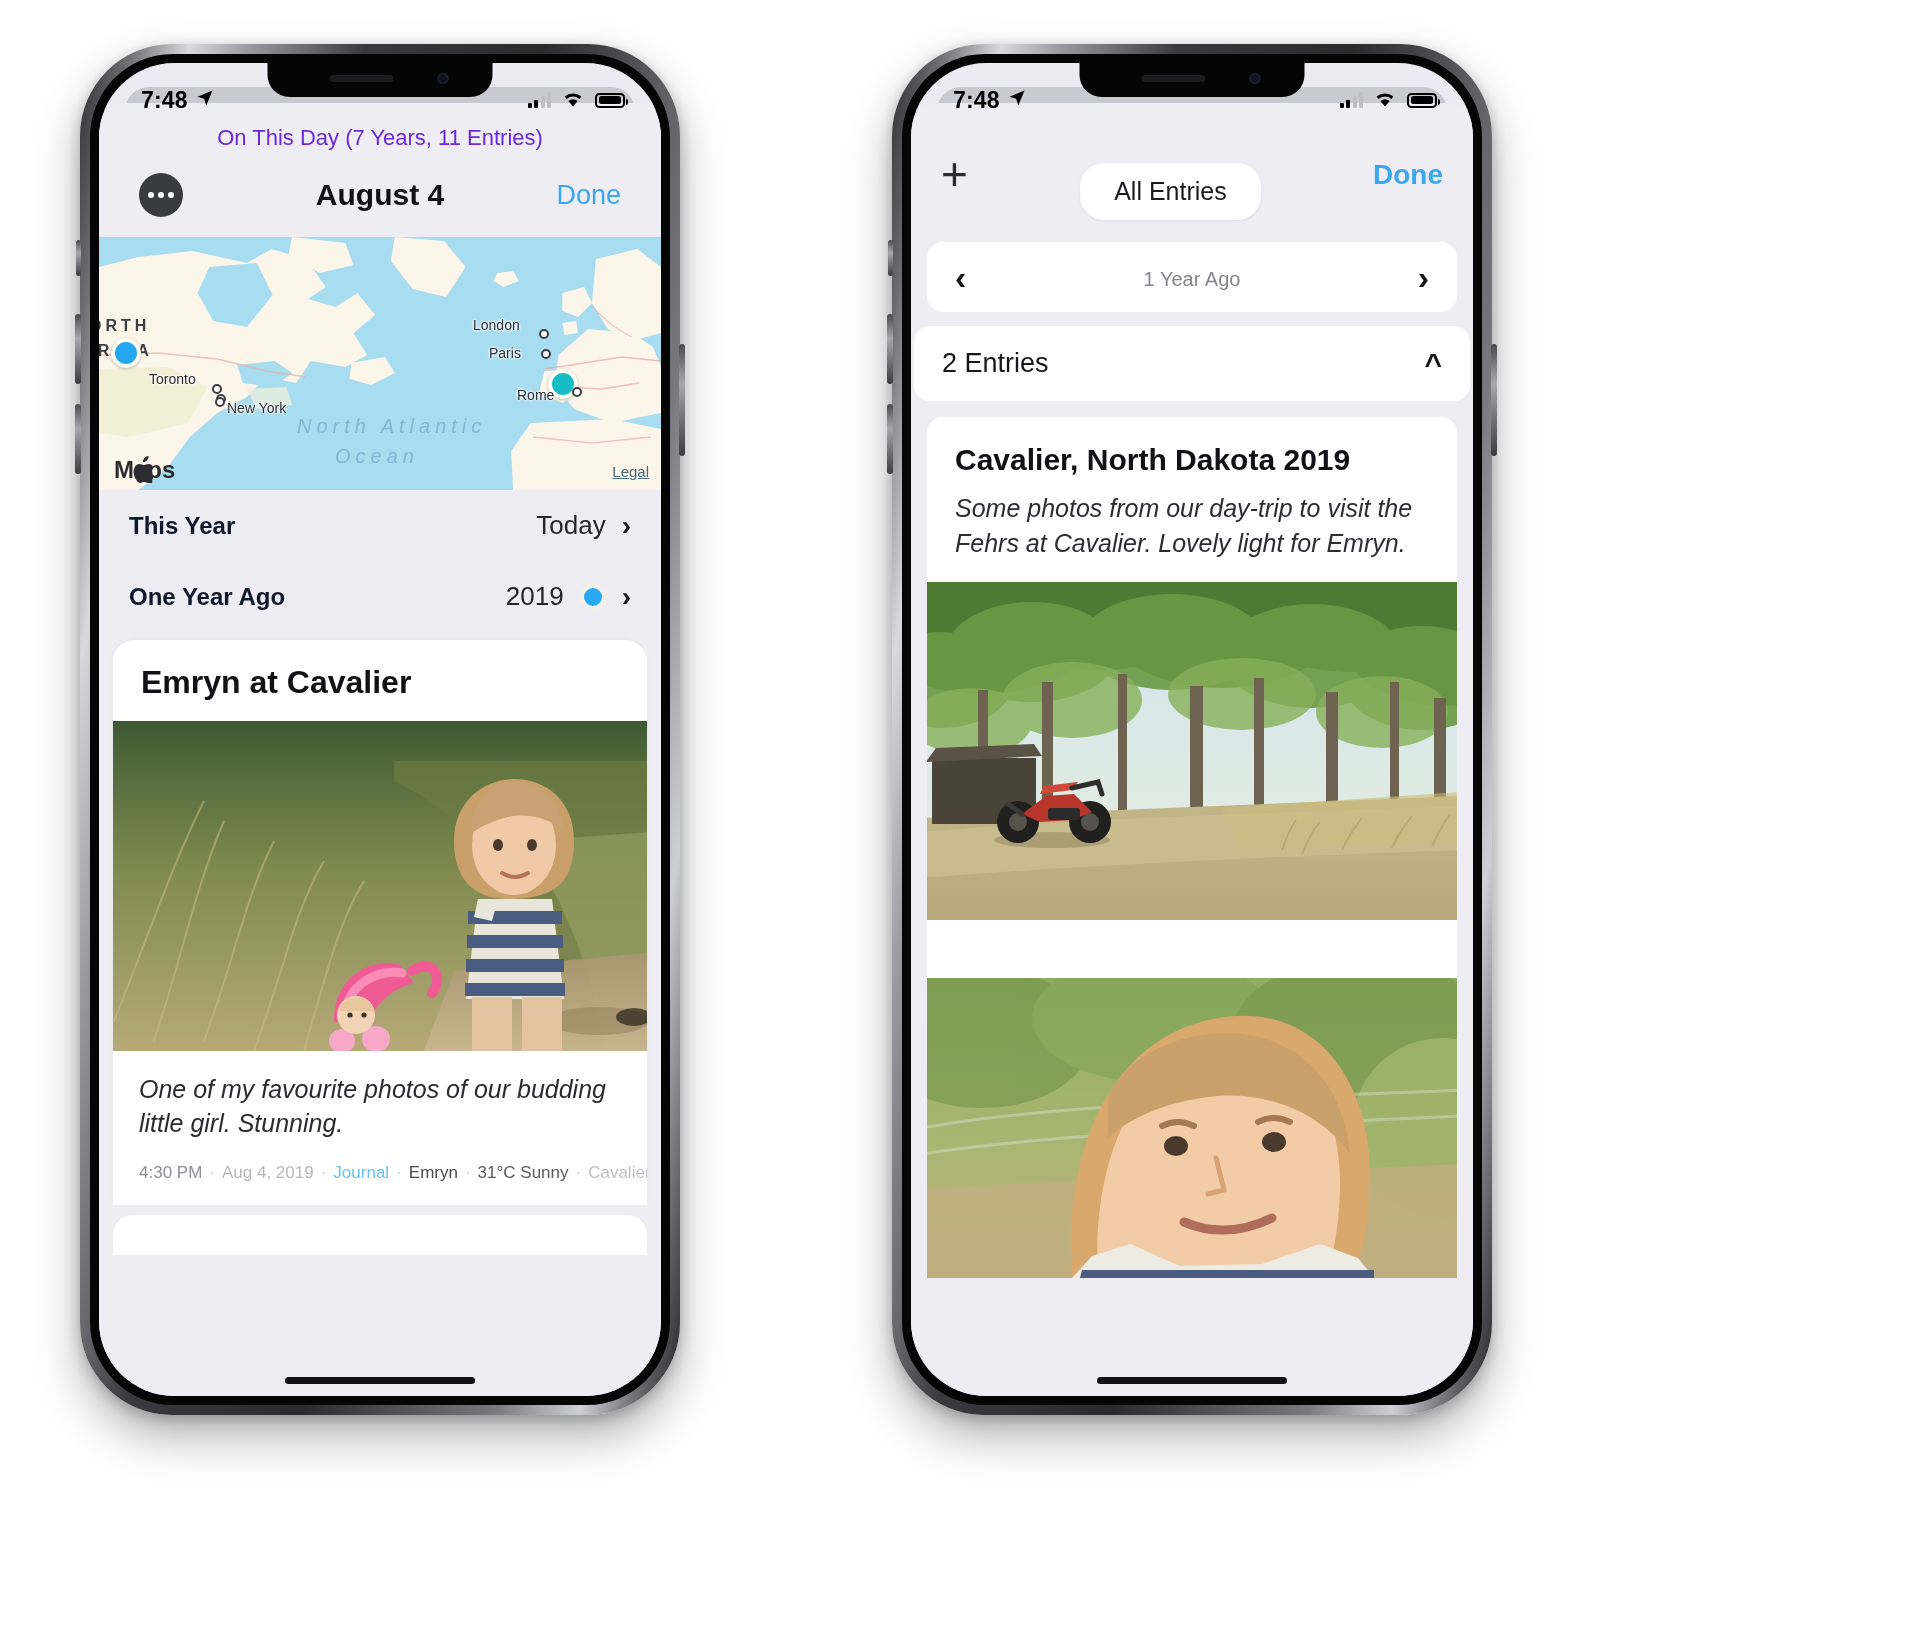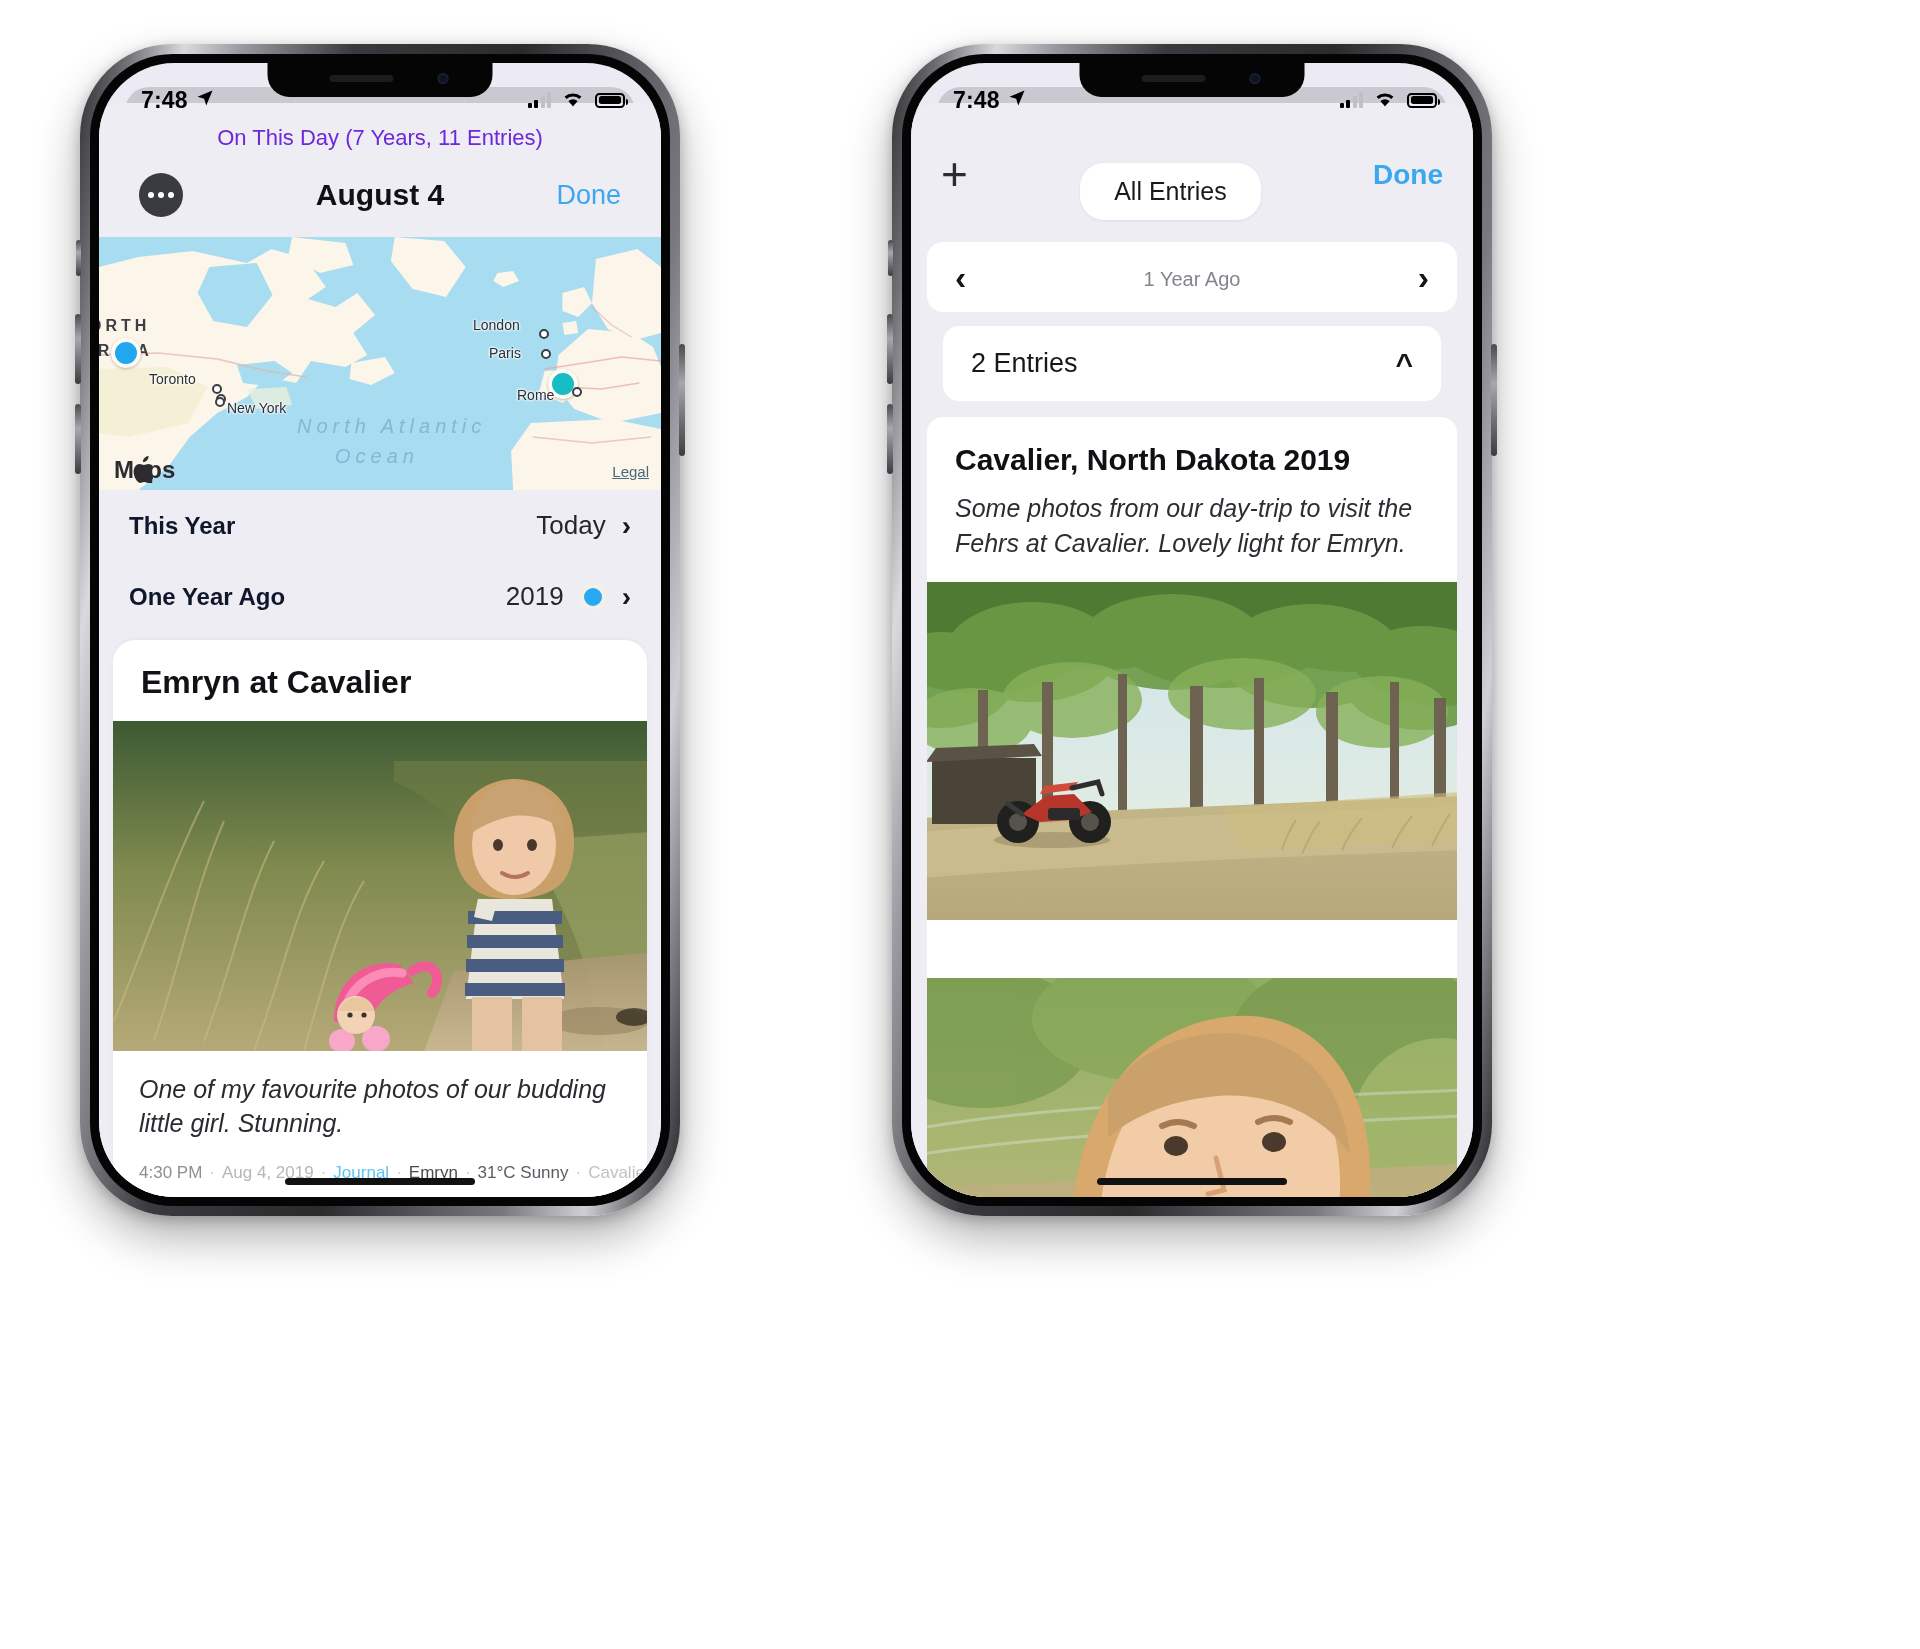--- a/index.html
+++ b/index.html
@@ -7,21 +7,21 @@
     width: 1920px; height: 1649px;
     background: #ffffff;
     font-family: "Liberation Sans", sans-serif;
     overflow: hidden;
   }
   .stage { position: relative; width: 1920px; height: 1649px; background:#fff; }
 
   
   .phone {
     position: absolute;
-    width: 600px; height: 1172px;
+    width: 600px; height: 1371px;
     border-radius: 92px;
     background: linear-gradient(100deg,#2a2a2c 0%, #6e6e73 6%, #d9d9de 13%, #9a9aa0 20%, #3a3a3e 34%, #2b2b2e 55%, #78787e 78%, #cfcfd6 88%, #55555a 96%, #232326 100%);
     padding: 10px;
     box-shadow: 0 22px 46px rgba(0,0,0,.30), 0 4px 14px rgba(0,0,0,.22);
   }
   .phone-inner {
     position: relative; width: 100%; height: 100%;
     border-radius: 83px;
     background: #050505;
     padding: 9px;
@@ -144,21 +144,21 @@
   .plus-btn { font-size:46px; line-height:.7; color:#2b2b31; font-weight:300; }
   .pill { background:#fff; border-radius:24px; padding: 14px 34px; font-size:25px; color:#19191e; box-shadow:0 1px 3px rgba(0,0,0,.07);margin-top:34px;}
   .r-done { font-size:28px; color:#3aa7ef; font-weight:700; }
 
   .date-card { margin: 4px 16px 0; background:#fff; border-radius:16px; display:flex; align-items:center; justify-content:space-between; padding: 18px 28px; }
   .date-center { text-align:center; flex:1; }
   .date-main { font-size:28px; color:#35353c; }
   .date-sub { font-size:20px; color:#85858d; margin-top:4px; }
   .nav-chev { font-size:34px; color:#15151a; font-weight:700; line-height:1; }
 
-  .entries-card { margin: 14px 32px 0; background:#fff; border-radius:16px; display:flex; align-items:center; justify-content:space-between; padding: 22px 28px; }
+  .entries-card { margin: 14px 3px 0; background:#fff; border-radius:16px; display:flex; align-items:center; justify-content:space-between; padding: 22px 28px; }
   .entries-label { font-size:27px; color:#17171c; }
   .caret-up { font-size:30px; color:#15151a; font-weight:700; line-height:1; }
 
   .r-entry-card { margin: 16px 16px 0; background:#fff; border-radius:16px 16px 0 0; overflow:hidden;}
   .r-entry-title { font-size:30px; font-weight:700; color:#111115; padding: 26px 28px 14px; }
   .r-entry-desc { font-style:italic; font-size:25px; line-height:1.38; color:#2c2c33; padding: 0 28px 22px; }
   .r-photo-1 { height: 338px; }
   .r-gap { height: 58px; background:#fff; }
   .r-photo-2 { height: 300px; }
 

